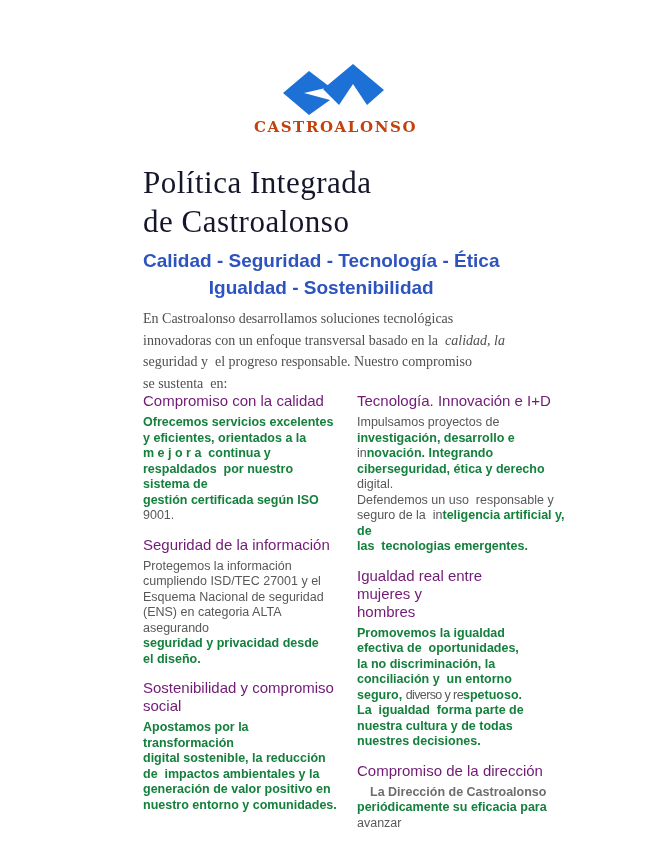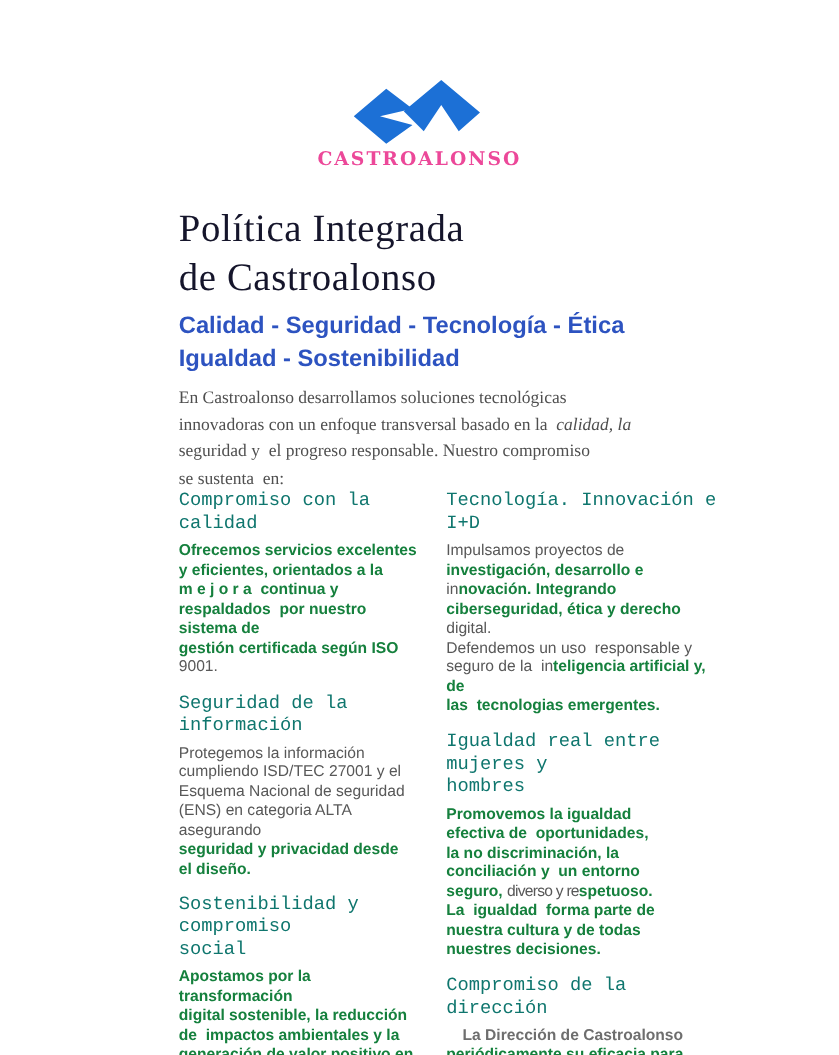--- a/index.html
+++ b/index.html
@@ -14,52 +14,52 @@
   .logo-block{
     position:absolute;top:64px;left:50%;
     transform:translateX(-50%);
     width:220px;text-align:center;
   }
   .logo-svg{display:block;margin:0 auto;}
   .wordmark{
     display:block;margin-top:2px;
     font-family:"DejaVu Serif", serif;
     font-weight:bold;font-size:15px;letter-spacing:1.6px;
-    color:#ec4899;
+    color:#c2410c;
   }
   
   .doc-title{
     position:absolute;left:143px;top:163px;margin:0;
     font-family:"Liberation Serif", serif;
     font-weight:normal;font-size:31px;line-height:39px;
     color:#15152b;letter-spacing:0.5px;
   }
   .doc-title span{display:block;}
   .doc-subtitle{
     position:absolute;left:143px;top:247px;margin:0;
     font-size:19px;line-height:27px;color:#2d53c0;
   }
-  .doc-subtitle span{display:block;}
+  .doc-subtitle span{display:block;text-align:center;}
   
   .intro{
     position:absolute;left:143px;top:308px;width:410px;
     font-size:14px;line-height:21.5px;color:#4f4f4f;font-family:Liberation Serif, serif;
   }
   
   .columns{
     position:absolute;left:143px;top:392px;
     display:flex;gap:18px;align-items:flex-start;
   }
   .col{display:flex;flex-direction:column;}
   .col-left{width:196px;}
   .col-right{width:224px;}
   .sec{margin:0 0 12px 0;}
   .sec-h{
     margin:0 0 5px 0;font-weight:normal;
-    font-size:15px;line-height:18px;color:#0f766e;font-family:Liberation Mono, monospace;
+    font-size:15px;line-height:18px;color:#701a75;
   }
   .sec-h .hl{display:block;}
   .sec-b{font-size:12.5px;line-height:15.5px;color:#585858;}
   .line{display:block;}
   .run{white-space:pre-wrap;}
   .run.b{font-weight:bold;color:#15803d;}
   .run.i{font-style:italic;}
   .run.c{letter-spacing:-0.6px;text-align:right;}
   .run.g{font-weight:bold;color:#6e6e6e;padding-left:13px;}
 </style>

